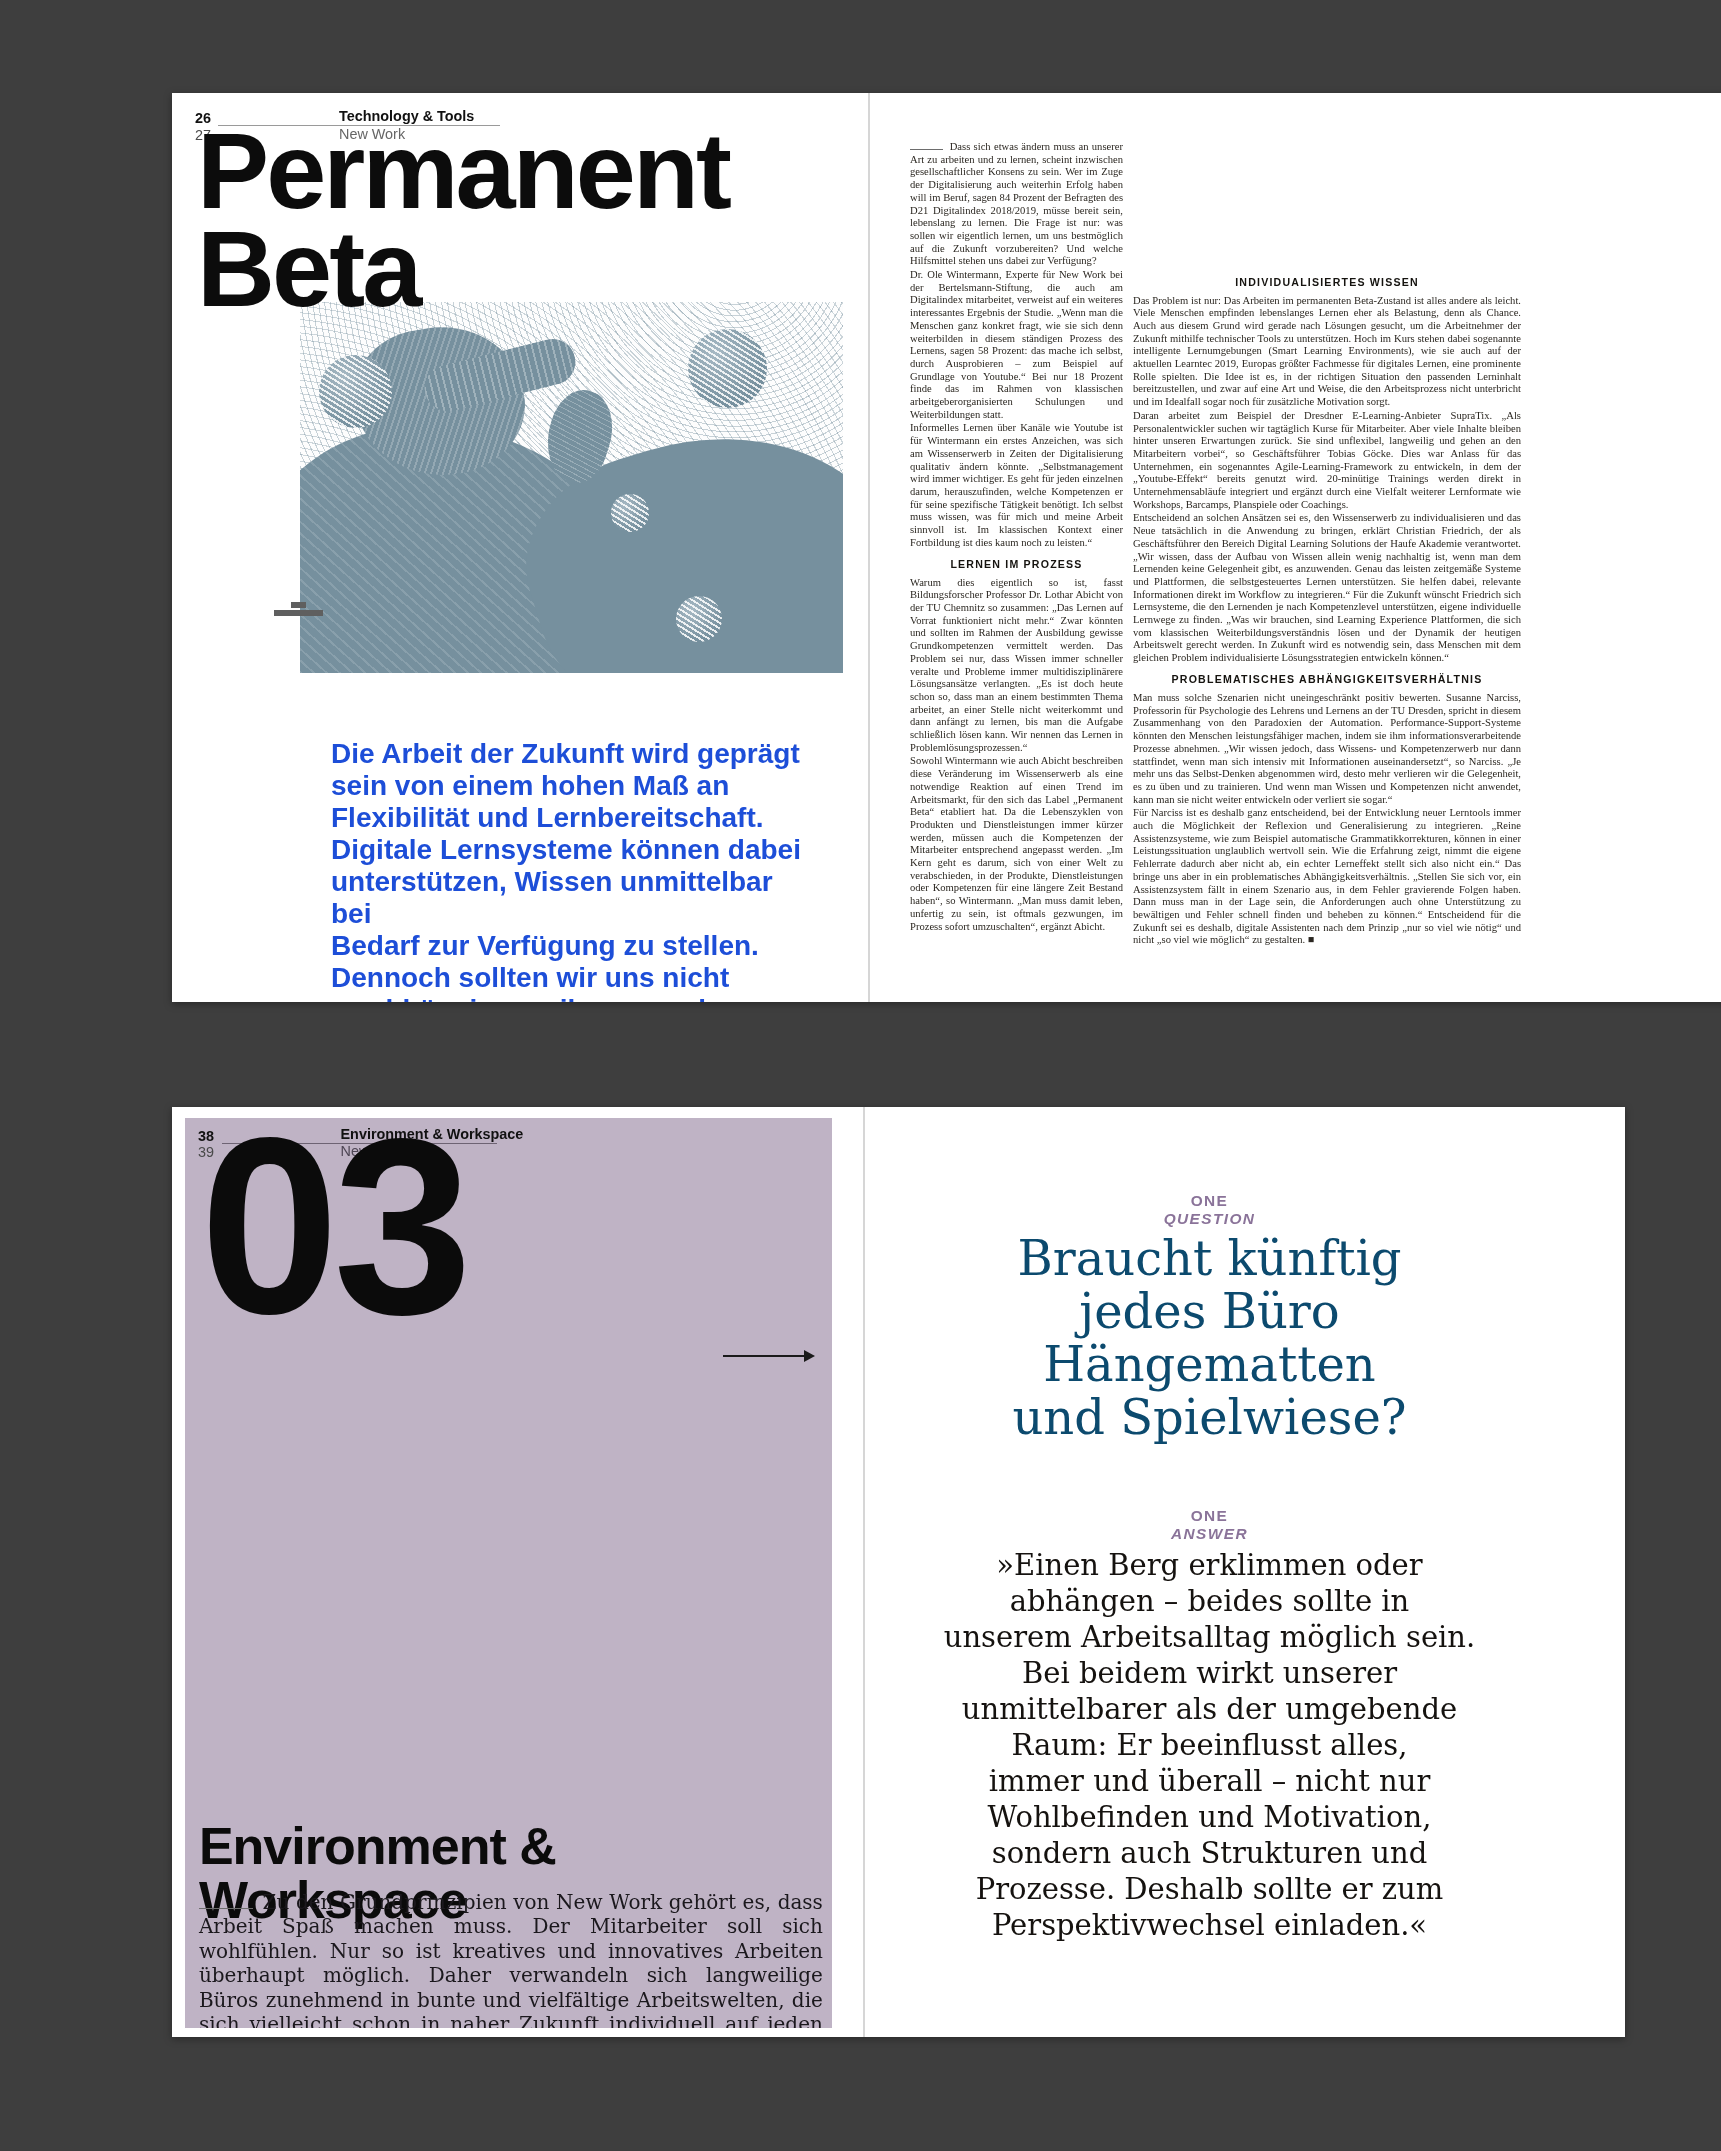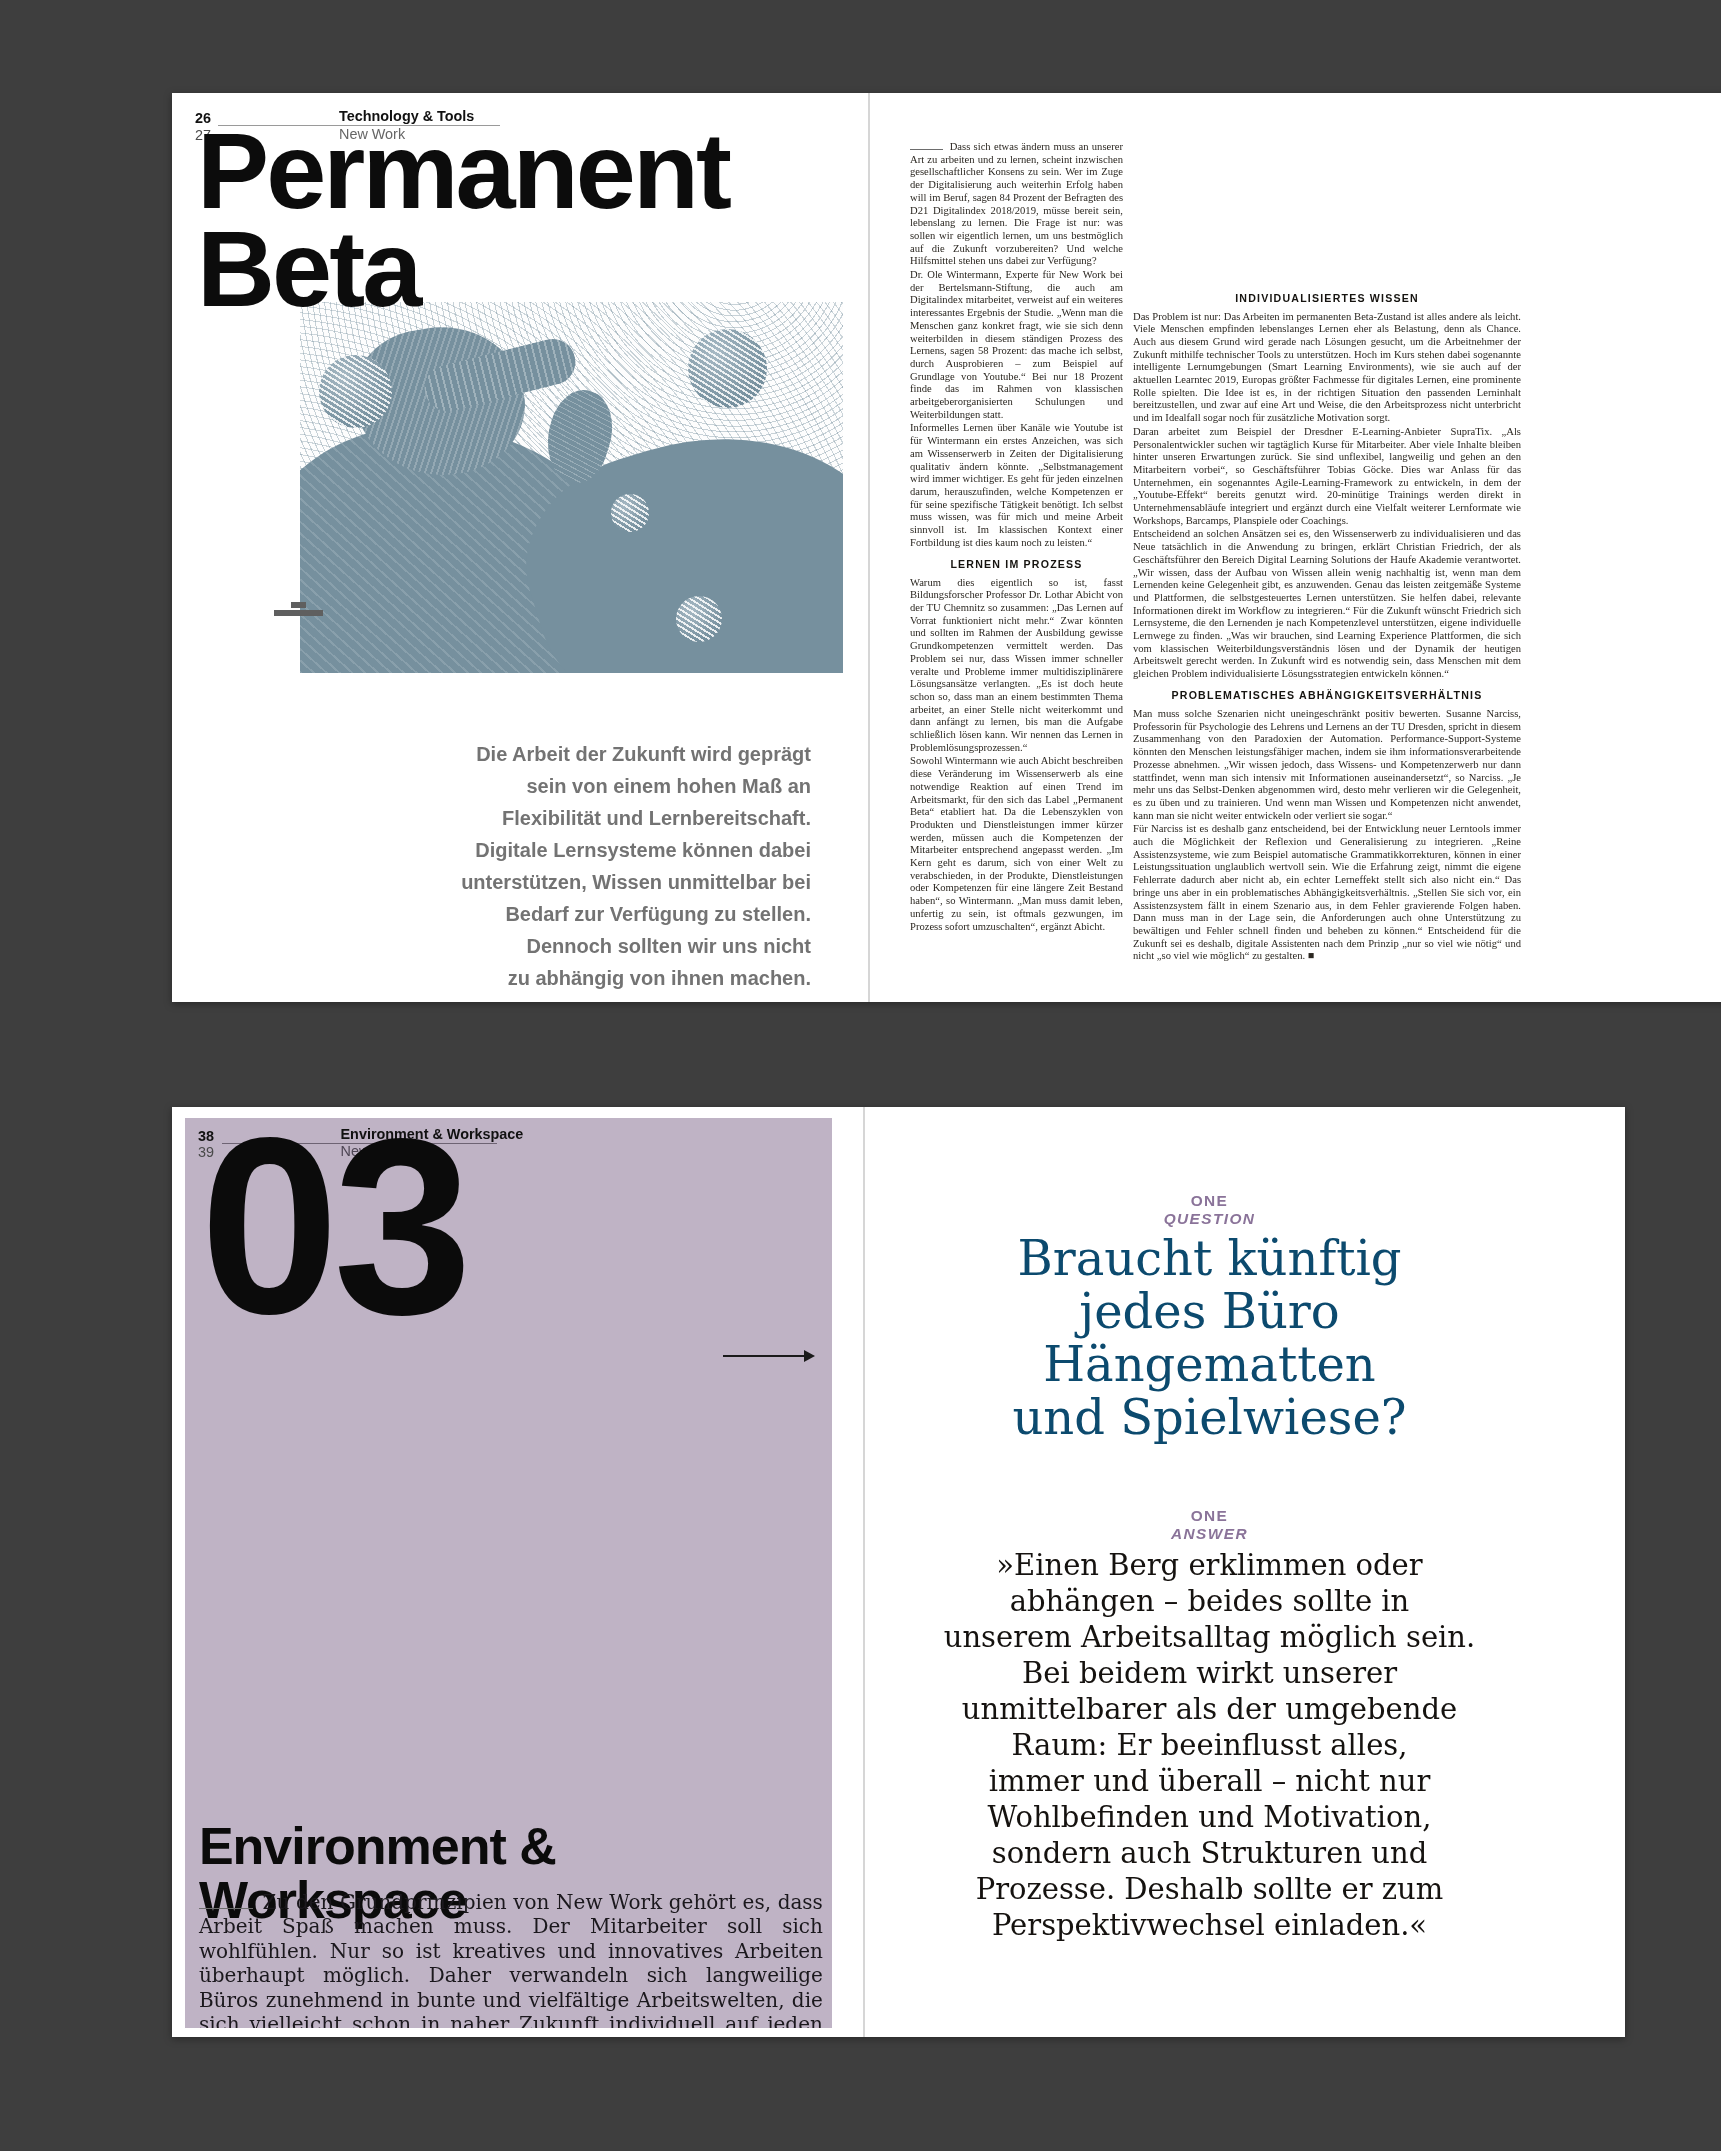--- a/index.html
+++ b/index.html
@@ -48,22 +48,22 @@
     background:
       repeating-linear-gradient(32deg, rgba(255,255,255,.85) 0 1.9px, transparent 1.9px 4.8px),
       radial-gradient(circle at 35% 30%, #a7b9c4, var(--illus-blue) 72%);}
   .sphere-1{left:19px;top:53px;width:73px;height:73px;}
   .sphere-2{left:388px;top:27px;width:79px;height:79px;}
   .sphere-3{left:311px;top:192px;width:38px;height:38px;}
   .sphere-4{left:376px;top:294px;width:46px;height:46px;}
   .dash-marker{position:absolute;z-index:4;}
   .dash-s{position:absolute;left:17.3px;top:0;width:14.4px;height:5.8px;background:#5f5f5f;}
   .dash-l{position:absolute;left:0;top:7.7px;width:49px;height:6.7px;background:#5f5f5f;}
-  .intro{position:absolute;left:159px;top:645px;width:480px;text-align:right;font-weight:bold;
-    font-size:20px;line-height:32px;color:#737373;z-index:3;}
+  .intro{position:absolute;left:159px;top:645px;width:480px;text-align:left;font-weight:bold;
+    font-size:28px;line-height:32px;color:#1d4ed8;z-index:3;}
 
   
   .col{position:absolute;font-family:"Liberation Serif",serif;color:var(--body-ink);
     font-size:10.6px;line-height:12.7px;text-align:justify;}
   #col-1{left:738px;top:48px;width:213px;}
   #col-2{left:961px;top:183px;width:388px;}
   .col p{margin:0;}
   .col p + p{margin-top:1px;}
   .col .subhead{font-family:"Liberation Sans",sans-serif;font-weight:bold;font-size:10.6px;
     letter-spacing:1.2px;text-align:center;color:#15130f;margin:8.6px 0 5.8px 0;}
@@ -149,21 +149,21 @@
   <div class="col" id="col-1">
     <p><span class="lead-rule small"></span><span>Dass sich etwas ändern muss an unserer Art zu arbeiten und zu lernen, scheint inzwischen gesellschaftlicher Konsens zu sein. Wer im Zuge der Digitalisierung auch weiterhin Erfolg haben will im Beruf, sagen 84 Prozent der Befragten des D21 Digitalindex 2018/2019, müsse bereit sein, lebenslang zu lernen. Die Frage ist nur: was sollen wir eigentlich lernen, um uns bestmöglich auf die Zukunft vorzubereiten? Und welche Hilfsmittel stehen uns dabei zur Verfügung?</span></p>
     <p>Dr. Ole Wintermann, Experte für New Work bei der Bertelsmann-Stiftung, die auch am Digitalindex mitarbeitet, verweist auf ein weiteres interessantes Ergebnis der Studie. „Wenn man die Menschen ganz konkret fragt, wie sie sich denn weiterbilden in diesem ständigen Prozess des Lernens, sagen 58 Prozent: das mache ich selbst, durch Ausprobieren – zum Beispiel auf Grundlage von Youtube.“ Bei nur 18 Prozent finde das im Rahmen von klassischen arbeitgeberorganisierten Schulungen und Weiterbildungen statt.</p>
     <p>Informelles Lernen über Kanäle wie Youtube ist für Wintermann ein erstes Anzeichen, was sich am Wissenserwerb in Zeiten der Digitalisierung qualitativ ändern könnte. „Selbstmanagement wird immer wichtiger. Es geht für jeden einzelnen darum, herauszufinden, welche Kompetenzen er für seine spezifische Tätigkeit benötigt. Ich selbst muss wissen, was für mich und meine Arbeit sinnvoll ist. Im klassischen Kontext einer Fortbildung ist dies kaum noch zu leisten.“</p>
     <div class="subhead">LERNEN IM PROZESS</div>
     <p>Warum dies eigentlich so ist, fasst Bildungsforscher Professor Dr. Lothar Abicht von der TU Chemnitz so zusammen: „Das Lernen auf Vorrat funktioniert nicht mehr.“ Zwar könnten und sollten im Rahmen der Ausbildung gewisse Grundkompetenzen vermittelt werden. Das Problem sei nur, dass Wissen immer schneller veralte und Probleme immer multidisziplinärere Lösungsansätze verlangten. „Es ist doch heute schon so, dass man an einem bestimmten Thema arbeitet, an einer Stelle nicht weiterkommt und dann anfängt zu lernen, bis man die Aufgabe schließlich lösen kann. Wir nennen das Lernen in Problemlösungsprozessen.“</p>
     <p>Sowohl Wintermann wie auch Abicht beschreiben diese Veränderung im Wissenserwerb als eine notwendige Reaktion auf einen Trend im Arbeitsmarkt, für den sich das Label „Permanent Beta“ etabliert hat. Da die Lebenszyklen von Produkten und Dienstleistungen immer kürzer werden, müssen auch die Kompetenzen der Mitarbeiter entsprechend angepasst werden. „Im Kern geht es darum, sich von einer Welt zu verabschieden, in der Produkte, Dienstleistungen oder Kompetenzen für eine längere Zeit Bestand haben“, so Wintermann. „Man muss damit leben, unfertig zu sein, ist oftmals gezwungen, im Prozess sofort umzuschalten“, ergänzt Abicht.</p>
   </div>
 
   <div class="col" id="col-2">
-    <div class="subhead" style="margin-top:16px;">INDIVIDUALISIERTES WISSEN</div>
+    <div class="subhead" style="margin-top:0;">INDIVIDUALISIERTES WISSEN</div>
     <p>Das Problem ist nur: Das Arbeiten im permanenten Beta-Zustand ist alles andere als leicht. Viele Menschen empfinden lebenslanges Lernen eher als Belastung, denn als Chance. Auch aus diesem Grund wird gerade nach Lösungen gesucht, um die Arbeitnehmer der Zukunft mithilfe technischer Tools zu unterstützen. Hoch im Kurs stehen dabei sogenannte intelligente Lernumgebungen (Smart Learning Environments), wie sie auch auf der aktuellen Learntec 2019, Europas größter Fachmesse für digitales Lernen, eine prominente Rolle spielten. Die Idee ist es, in der richtigen Situation den passenden Lerninhalt bereitzustellen, und zwar auf eine Art und Weise, die den Arbeitsprozess nicht unterbricht und im Idealfall sogar noch für zusätzliche Motivation sorgt.</p>
     <p>Daran arbeitet zum Beispiel der Dresdner E-Learning-Anbieter SupraTix. „Als Personalentwickler suchen wir tagtäglich Kurse für Mitarbeiter. Aber viele Inhalte bleiben hinter unseren Erwartungen zurück. Sie sind unflexibel, langweilig und gehen an den Mitarbeitern vorbei“, so Geschäftsführer Tobias Göcke. Dies war Anlass für das Unternehmen, ein sogenanntes Agile-Learning-Framework zu entwickeln, in dem der „Youtube-Effekt“ bereits genutzt wird. 20-minütige Trainings werden direkt in Unternehmensabläufe integriert und ergänzt durch eine Vielfalt weiterer Lernformate wie Workshops, Barcamps, Planspiele oder Coachings.</p>
     <p>Entscheidend an solchen Ansätzen sei es, den Wissenserwerb zu individualisieren und das Neue tatsächlich in die Anwendung zu bringen, erklärt Christian Friedrich, der als Geschäftsführer den Bereich Digital Learning Solutions der Haufe Akademie verantwortet. „Wir wissen, dass der Aufbau von Wissen allein wenig nachhaltig ist, wenn man dem Lernenden keine Gelegenheit gibt, es anzuwenden. Genau das leisten zeitgemäße Systeme und Plattformen, die selbstgesteuertes Lernen unterstützen. Sie helfen dabei, relevante Informationen direkt im Workflow zu integrieren.“ Für die Zukunft wünscht Friedrich sich Lernsysteme, die den Lernenden je nach Kompetenzlevel unterstützen, eigene individuelle Lernwege zu finden. „Was wir brauchen, sind Learning Experience Plattformen, die sich vom klassischen Weiterbildungsverständnis lösen und der Dynamik der heutigen Arbeitswelt gerecht werden. In Zukunft wird es notwendig sein, dass Menschen mit dem gleichen Problem individualisierte Lösungsstrategien entwickeln können.“</p>
     <div class="subhead">PROBLEMATISCHES ABHÄNGIGKEITSVERHÄLTNIS</div>
     <p>Man muss solche Szenarien nicht uneingeschränkt positiv bewerten. Susanne Narciss, Professorin für Psychologie des Lehrens und Lernens an der TU Dresden, spricht in diesem Zusammenhang von den Paradoxien der Automation. Performance-Support-Systeme könnten den Menschen leistungsfähiger machen, indem sie ihm informationsverarbeitende Prozesse abnehmen. „Wir wissen jedoch, dass Wissens- und Kompetenzerwerb nur dann stattfindet, wenn man sich intensiv mit Informationen auseinandersetzt“, so Narciss. „Je mehr uns das Selbst-Denken abgenommen wird, desto mehr verlieren wir die Gelegenheit, es zu üben und zu trainieren. Und wenn man Wissen und Kompetenzen nicht anwendet, kann man sie nicht weiter entwickeln oder verliert sie sogar.“</p>
     <p>Für Narciss ist es deshalb ganz entscheidend, bei der Entwicklung neuer Lerntools immer auch die Möglichkeit der Reflexion und Generalisierung zu integrieren. „Reine Assistenzsysteme, wie zum Beispiel automatische Grammatikkorrekturen, können in einer Leistungssituation unglaublich wertvoll sein. Wie die Erfahrung zeigt, nimmt die eigene Fehlerrate dadurch aber nicht ab, ein echter Lerneffekt stellt sich also nicht ein.“ Das bringe uns aber in ein problematisches Abhängigkeitsverhältnis. „Stellen Sie sich vor, ein Assistenzsystem fällt in einem Szenario aus, in dem Fehler gravierende Folgen haben. Dann muss man in der Lage sein, die Anforderungen auch ohne Unterstützung zu bewältigen und Fehler schnell finden und beheben zu können.“ Entscheidend für die Zukunft sei es deshalb, digitale Assistenten nach dem Prinzip „nur so viel wie nötig“ und nicht „so viel wie möglich“ zu gestalten. ■</p>
   </div>
 </div>
 
 <div class="spread" id="spread-bottom">

